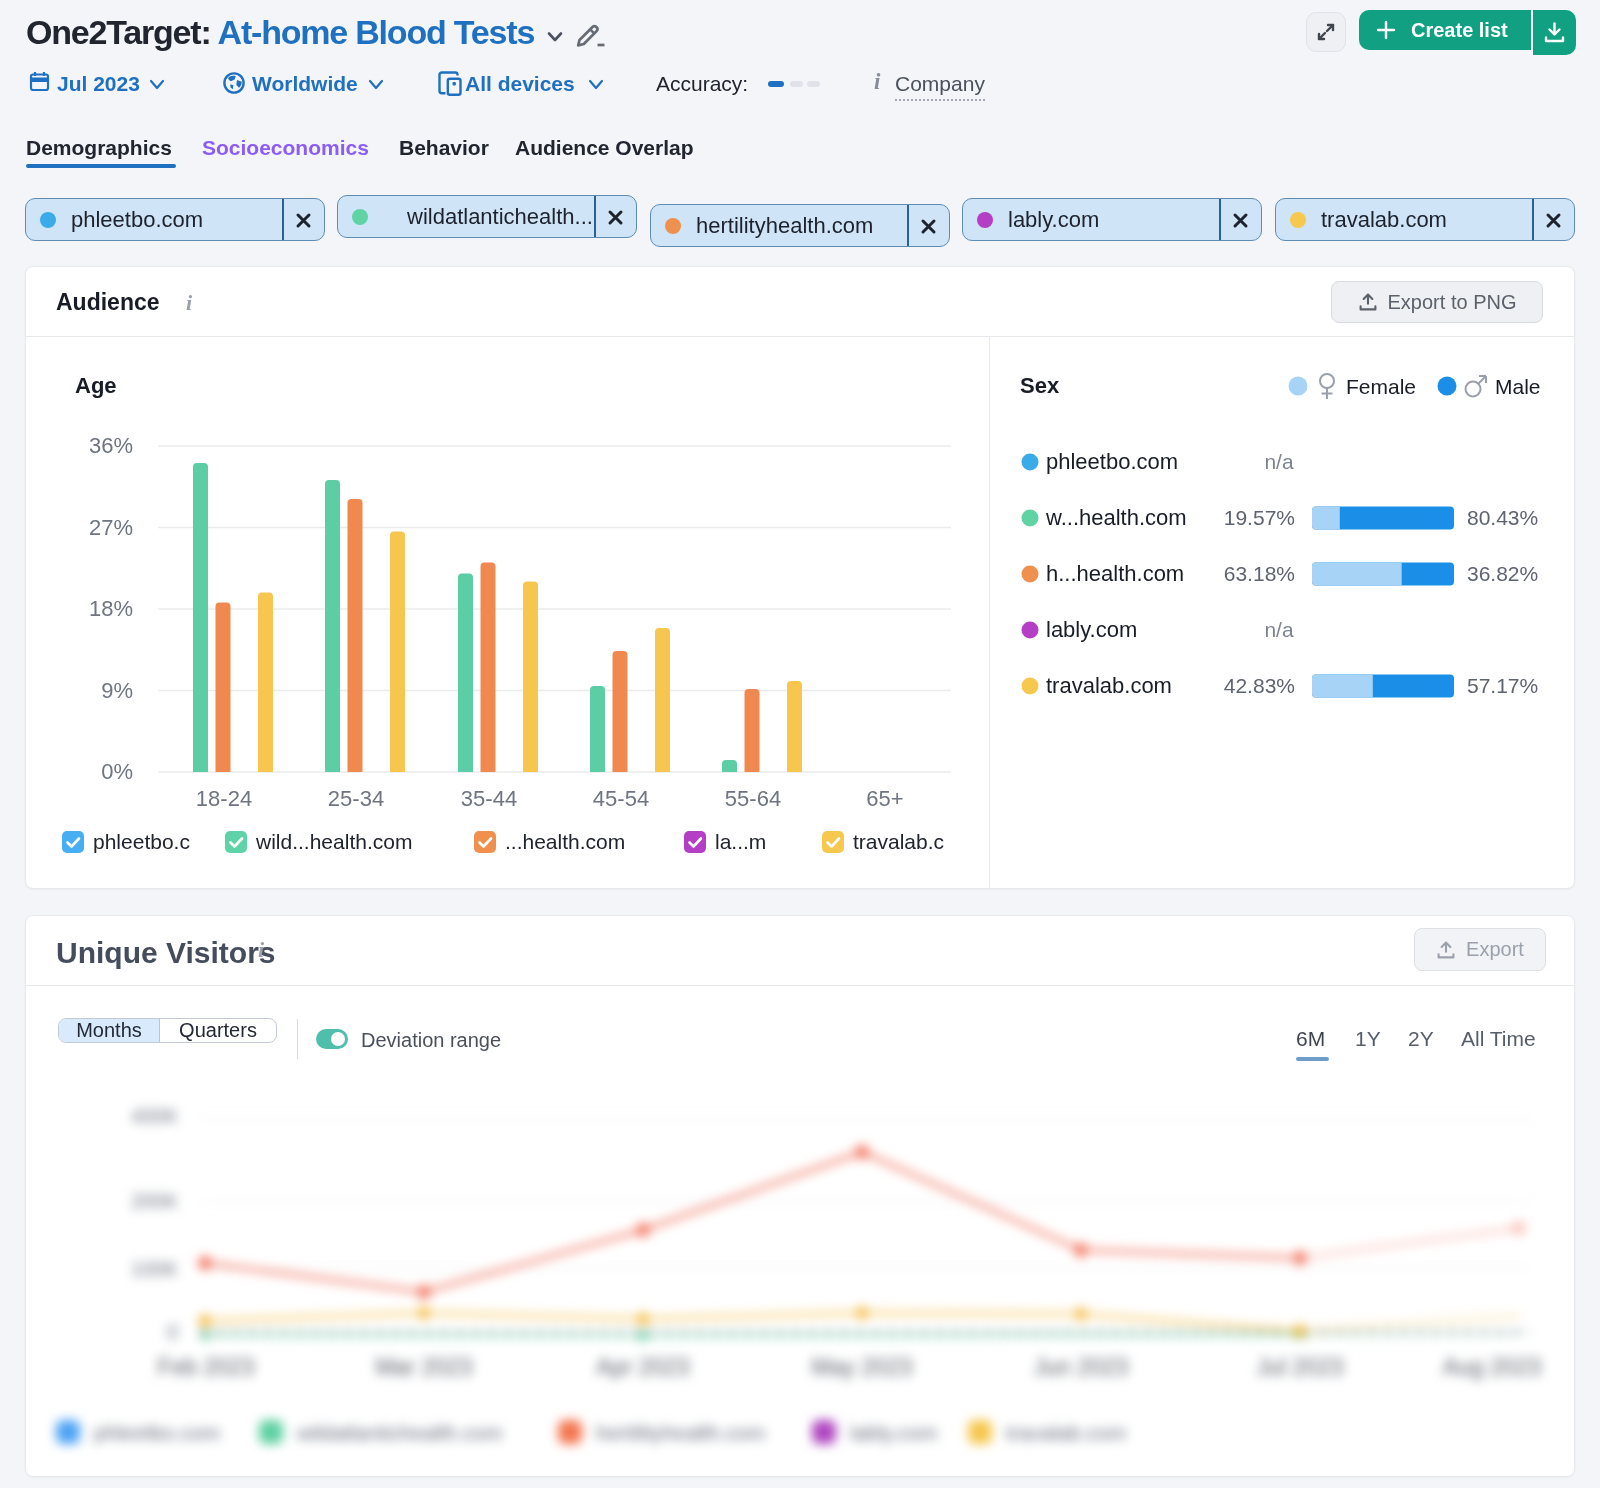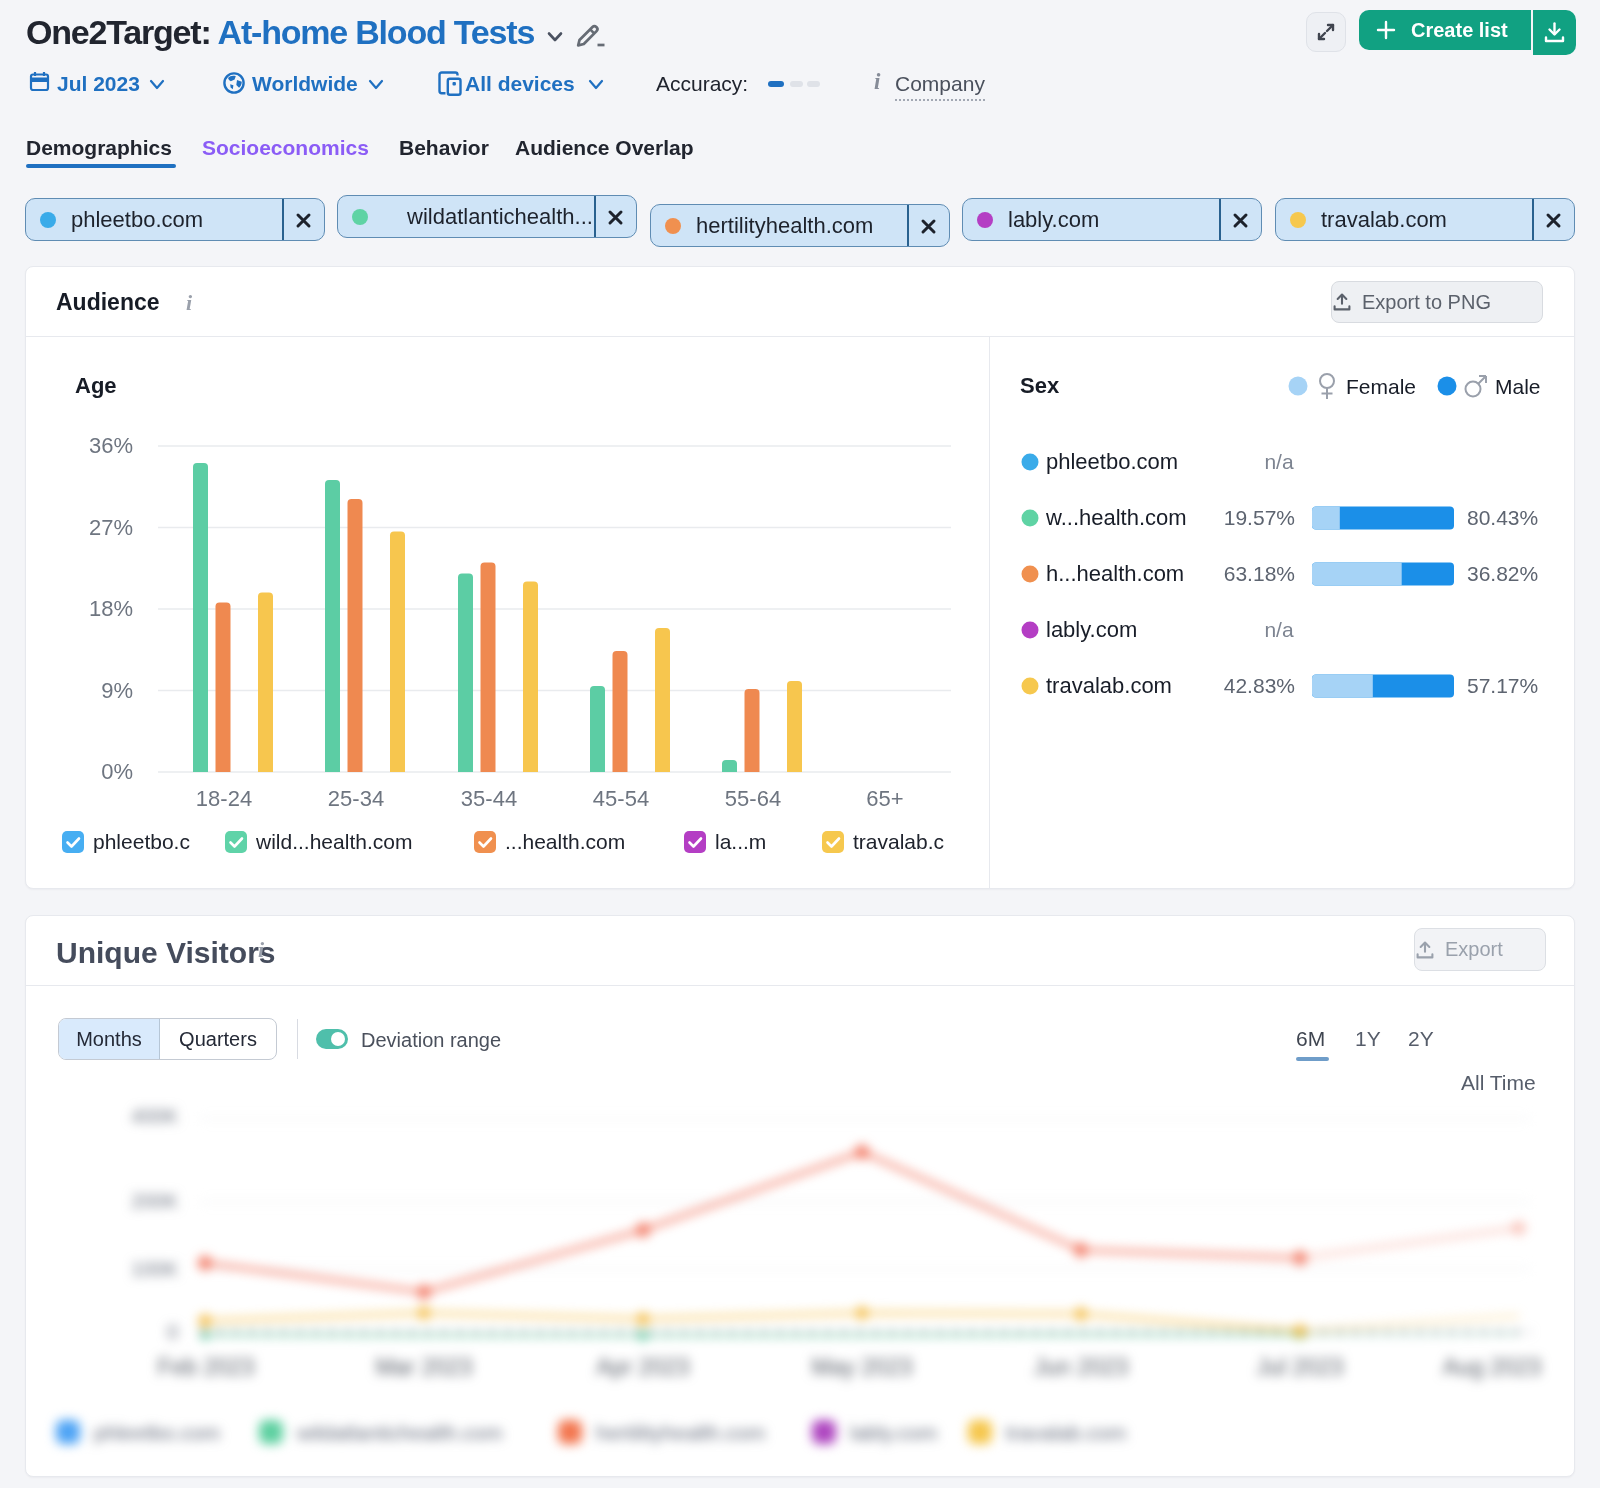--- a/index.html
+++ b/index.html
@@ -1,20 +1,20 @@
 <!DOCTYPE html>
 <html><head>
 <meta charset="utf-8">
 <style>
   * { margin:0; padding:0; box-sizing:border-box; }
   html,body { width:1600px; height:1488px; }
   body { background:#f4f5f8; font-family:"Liberation Sans", sans-serif; position:relative; overflow:hidden; }
   .abs { position:absolute; }
   .card { position:absolute; background:#ffffff; border:1px solid #e7e9ee; border-radius:8px; box-shadow:0 1px 2px rgba(20,30,60,0.04); }
-  .btn-gray { position:absolute; display:flex; align-items:center; gap:10px; border-radius:8px; }
+  .btn-gray { position:absolute; display:flex; align-items:center; justify-content:center; gap:10px; border-radius:8px; }
   .chip { position:absolute; height:43px; width:300px; background:#cfe4f7; border:1.5px solid #5f8cb3; border-radius:10px; display:flex; align-items:center; }
   .chip .dot { width:16px; height:16px; border-radius:50%; margin-left:14px; }
   .chip .txt { font-size:22px; color:#1d222c; margin-left:15px; }
   .chip .div { position:absolute; right:40px; top:0; bottom:0; width:2px; background:#29618f; }
   svg { display:block; }
 </style>
 </head>
 <body>
 
 <div class="abs" style="left:26px;top:13px;font-size:34px;font-weight:bold;color:#21252f;letter-spacing:-1.2px;">One2Target: <span style="color:#1f70c1">At-home Blood Tests</span></div>
@@ -285,34 +285,34 @@
       <g stroke="#9aa1ac" stroke-width="2.4" fill="none" stroke-linecap="round" stroke-linejoin="round">
         <path d="M11.5 13.5 v-10"></path>
         <path d="M6.5 8 l5-5 5 5"></path>
         <path d="M3 16.5 v3.5 h17 v-3.5"></path>
       </g>
     </svg>
   <span style="font-size:20px;color:#9aa1ac;">Export</span>
 </div>
 <div class="abs" style="left:26px;top:985px;width:1548px;height:1px;background:#e7e9ee;"></div>
 
-<div class="abs" style="left:58px;top:1018px;height:42px;display:flex;border:1px solid #c4cad3;border-radius:8px;overflow:hidden;background:#ffffff;">
+<div class="abs" style="left:58px;top:1018px;height:25px;display:flex;border:1px solid #c4cad3;border-radius:8px;overflow:hidden;background:#ffffff;">
   <div style="width:101px;background:#d9eafc;border-right:1px solid #b6c6d6;display:flex;align-items:center;justify-content:center;font-size:20px;color:#242936;">Months</div>
   <div style="width:116px;display:flex;align-items:center;justify-content:center;font-size:20px;color:#242936;">Quarters</div>
 </div>
 <div class="abs" style="left:297px;top:1019px;width:1px;height:40px;background:#d8dbe2;"></div>
 <div class="abs" style="left:316px;top:1029px;width:32px;height:20px;background:#4fbfab;border-radius:10px;"></div>
 <div class="abs" style="left:331px;top:1032px;width:14px;height:14px;background:#ffffff;border-radius:50%;"></div>
 <div class="abs" style="left:361px;top:1029px;font-size:20px;color:#4a505c;">Deviation range</div>
 
 <div class="abs" style="left:1296px;top:1027px;font-size:21px;color:#3f4550;">6M</div>
 <div class="abs" style="left:1296px;top:1057px;width:33px;height:4px;background:#6f9dc9;border-radius:2px;"></div>
 <div class="abs" style="left:1355px;top:1027px;font-size:21px;color:#565d6a;">1Y</div>
 <div class="abs" style="left:1408px;top:1027px;font-size:21px;color:#565d6a;">2Y</div>
-<div class="abs" style="left:1461px;top:1027px;font-size:21px;color:#565d6a;margin-top:44px;">All Time</div>
+<div class="abs" style="left:1461px;top:1027px;font-size:21px;color:#565d6a;">All Time</div>
 
 <div class="abs" style="left:30px;top:1095px;width:1545px;height:370px;filter:blur(5.5px);">
 <svg width="1545" height="370" viewBox="0 0 1545 370">
   <g stroke="#eceef1" stroke-width="1.5">
     <line x1="170" y1="24" x2="1500" y2="24"></line>
     <line x1="170" y1="107" x2="1500" y2="107"></line>
     <line x1="170" y1="174" x2="1500" y2="174"></line>
   </g>
   <g font-size="20" fill="#6b7280" text-anchor="end">
     <text x="148" y="28">400K</text>

